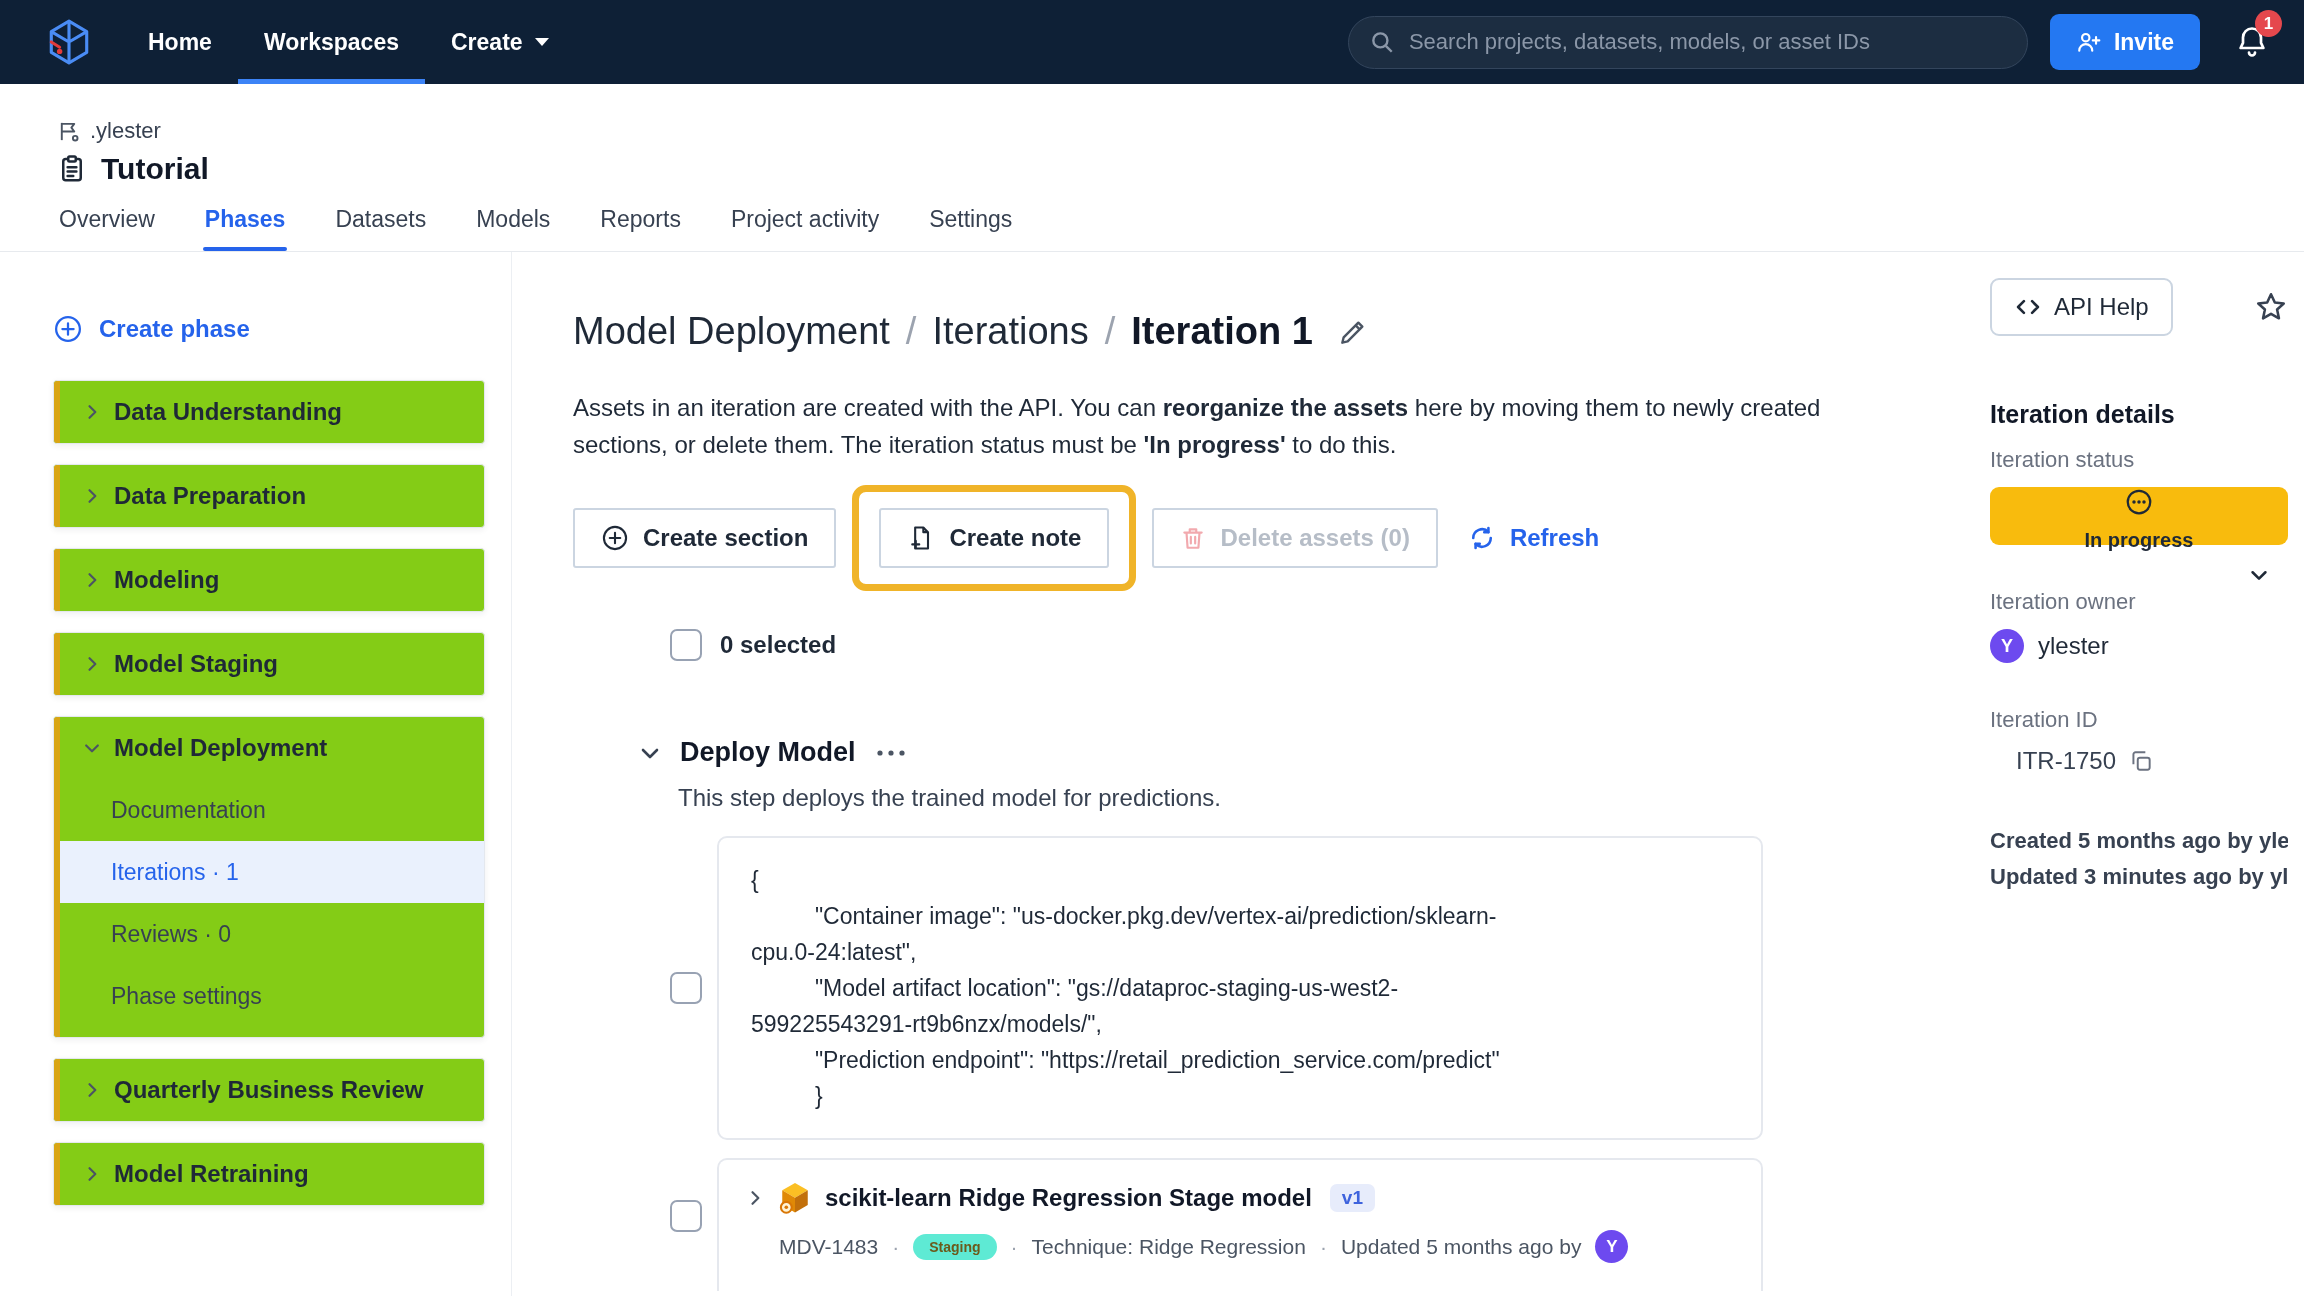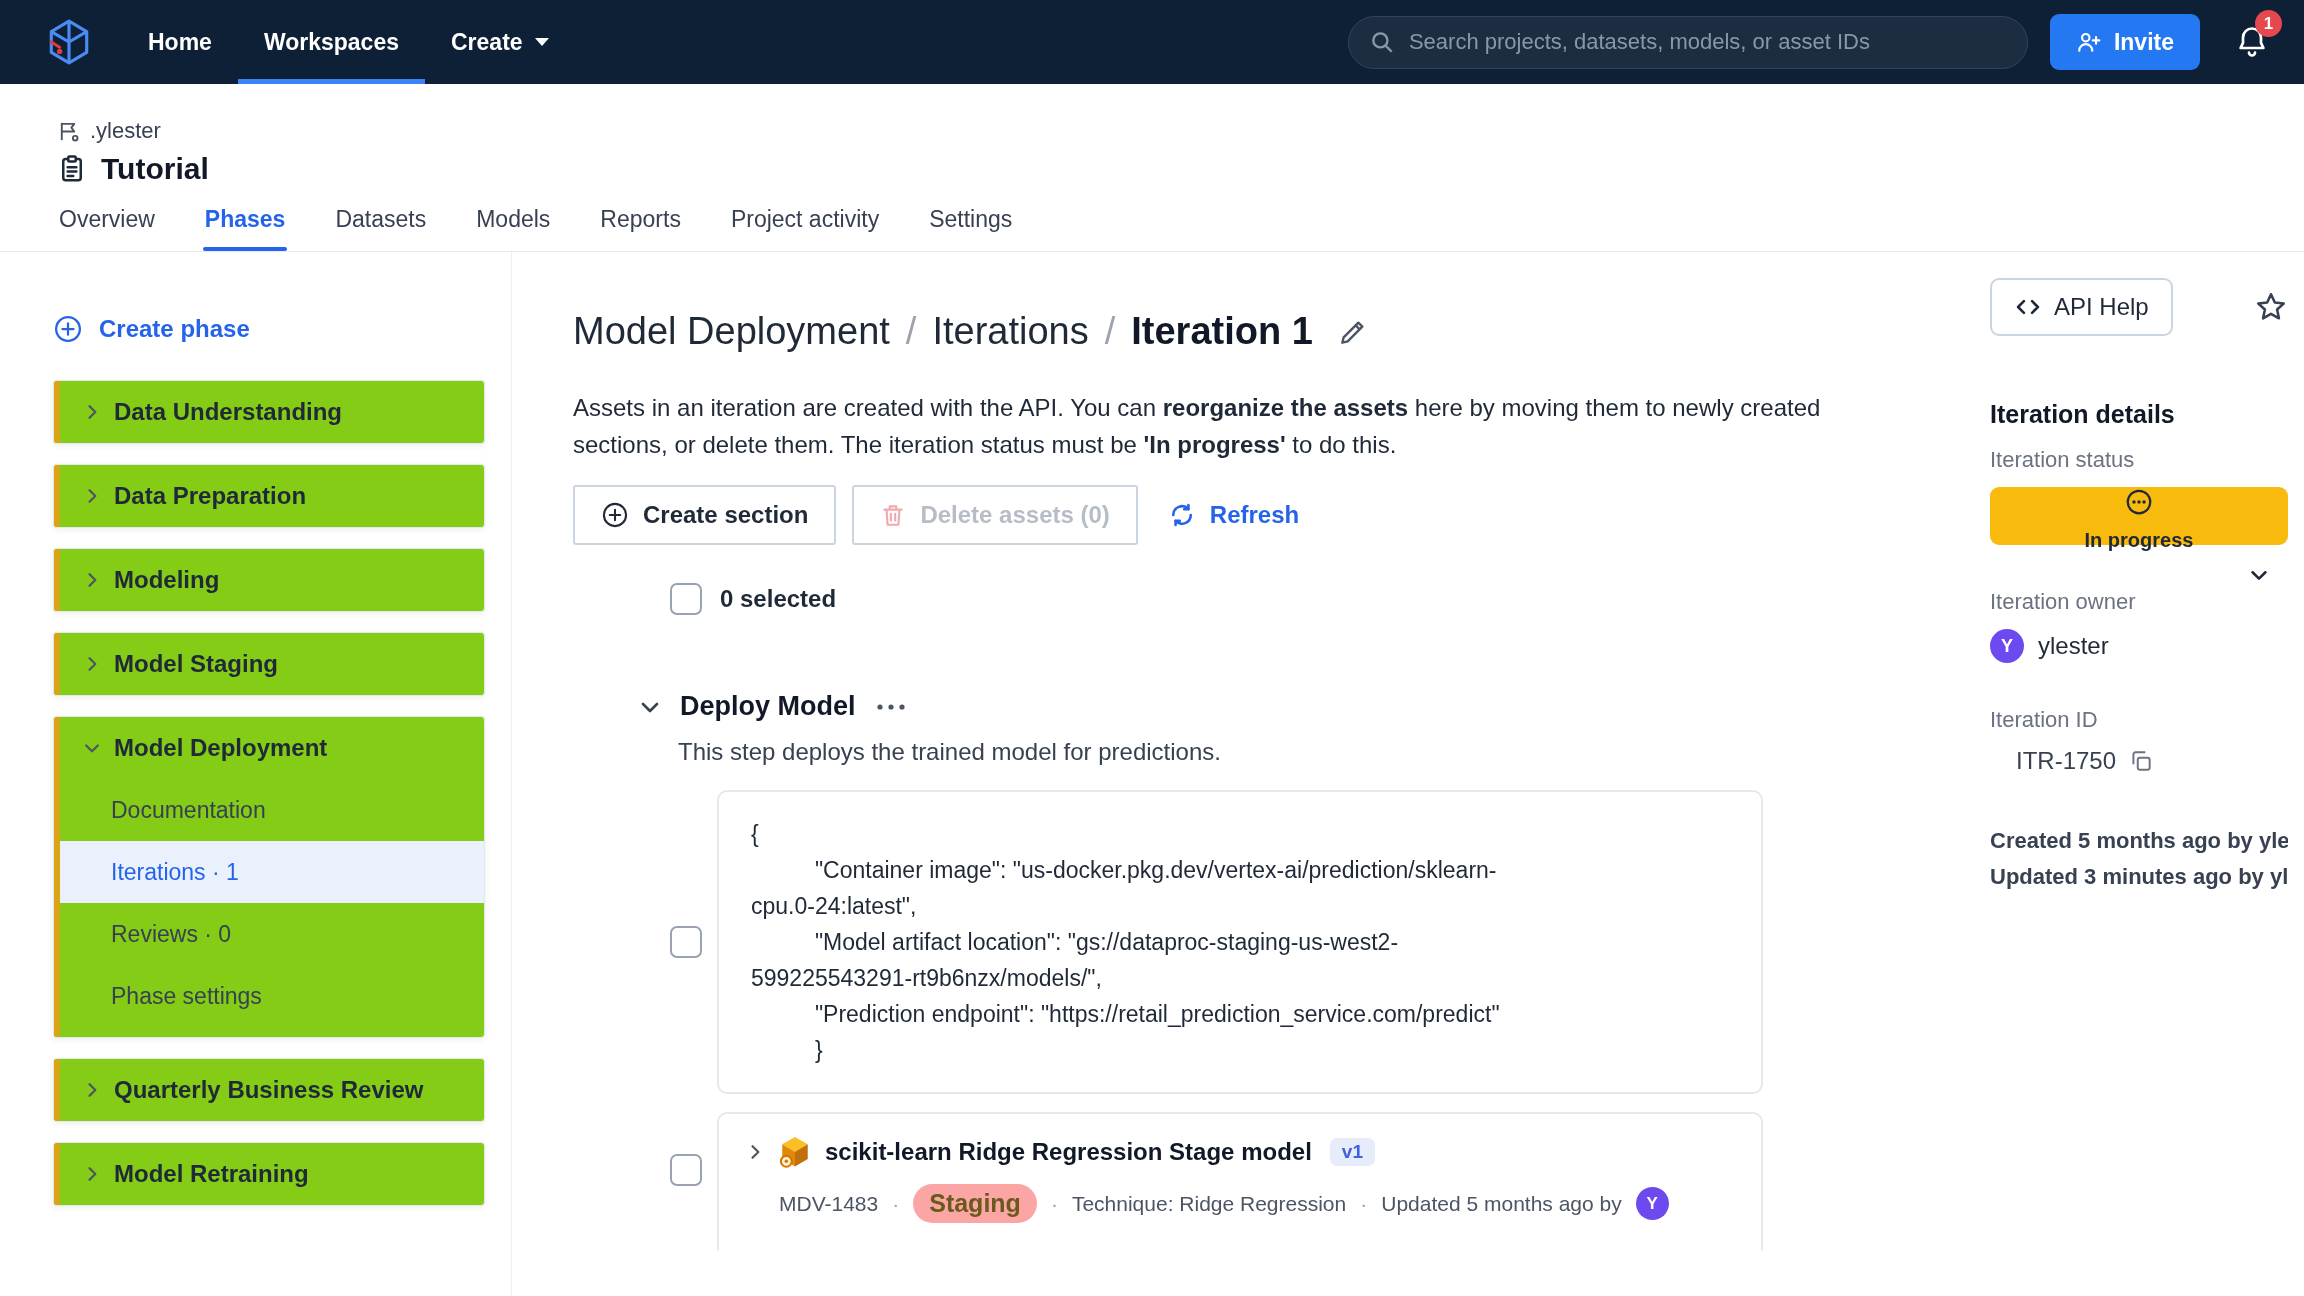--- a/index.html
+++ b/index.html
@@ -63,21 +63,21 @@
   .section-desc { margin:16px 0 0 105px; font-size:24px; color:#374151; }
   .asset-row { margin:24px 0 0 97px; display:flex; align-items:center; gap:15px; }
   .asset-row.model { margin-top:18px; align-items:flex-start; }
   .asset-row.model .checkbox { margin-top:42px; }
   .code-card { width:1046px; border:2px solid #E5E8EE; border-radius:10px; padding:24px 32px; font-size:23px; line-height:36px; white-space:pre-wrap; color:#1F2937; word-break:break-word; }
   .model-card { width:1046px; border:2px solid #E5E8EE; border-radius:10px 10px 0 0; border-bottom:none; padding:20px 26px 28px; }
   .model-row1 { display:flex; align-items:center; gap:12px; }
   .model-name { font-size:24px; font-weight:700; color:#111827; cursor:pointer; }
   .v-badge { background:#E7ECFB; color:#3E63DD; font-size:19px; font-weight:700; padding:3px 12px; border-radius:7px; margin-left:6px; }
   .model-row2 { margin:14px 0 0 34px; display:flex; align-items:center; gap:14px; font-size:21px; color:#4B5563; }
-  .pill-staging { background:#fca5a5; color:#6B5A1B; font-weight:600; font-size:25px; padding:5px 16px; border-radius:999px; }
+  .pill-staging { background:#5eead4; color:#6B5A1B; font-weight:600; font-size:14px; padding:5px 16px; border-radius:999px; }
   .dot { color:#9CA3AF; }
   .mini-avatar { width:33px; height:33px; border-radius:50%; background:#6D4AEF; color:#fff; font-size:17px; font-weight:700; display:flex; align-items:center; justify-content:center; flex:0 0 auto; }
 
   
   .details { width:314px; flex:0 0 auto; padding:26px 16px 0 0; }
   .api-row { display:flex; align-items:center; justify-content:space-between; }
   .api-btn { height:58px; padding:0 22px; border:2px solid #CBD5E1; border-radius:9px; display:flex; align-items:center; gap:12px; font-size:24px; font-weight:400; color:#1F2937; background:#fff; cursor:pointer; font-family:inherit; }
   .details-title { margin-top:64px; font-size:25px; font-weight:700; color:#111827; }
   .dlabel { margin-top:44px; font-size:22px; color:#6B7280; }
   .dlabel.first { margin-top:18px; }
@@ -274,20 +274,30 @@
       <p class="desc"><span>Assets in an iteration are created with the API. You can </span><b>reorganize the assets</b><span> here by moving them to newly created sections, or delete them. The iteration status must be </span><b>'In progress'</b><span> to do this.</span></p>
 
       <div class="toolbar">
         <button class="btn-outline">
           <svg width="28" height="28" viewBox="0 0 24 24" fill="none" stroke="#1F2937" stroke-width="1.8" stroke-linecap="round">
               <circle cx="12" cy="12" r="9.5"></circle>
               <path d="M12 7.5v9M7.5 12h9"></path>
             </svg>
           <span>Create section</span>
         </button>
+        <div class="highlight-box">
+          <button class="btn-outline">
+            <svg width="28" height="28" viewBox="0 0 24 24" fill="none" stroke="#1F2937" stroke-width="1.8" stroke-linejoin="round">
+                <path d="M7 3h7l4 4v14H7z"></path>
+                <path d="M14 3v4h4"></path>
+                <path d="M4.5 17.5h6M7.5 14.5v6" stroke-linecap="round"></path>
+              </svg>
+            <span>Create note</span>
+          </button>
+        </div>
         <button class="btn-outline disabled">
           <svg width="26" height="26" viewBox="0 0 24 24" fill="none" stroke="#F2A9AE" stroke-width="2" stroke-linecap="round" stroke-linejoin="round">
               <path d="M4 7h16M9 7V4h6v3M6 7l1 14h10l1-14"></path>
               <path d="M10 11v6M14 11v6"></path>
             </svg>
           <span>Delete assets (0)</span>
         </button>
         <button class="refresh-btn">
           <svg width="28" height="28" viewBox="0 0 24 24" fill="none" stroke="#2563EB" stroke-width="2.2" stroke-linecap="round" stroke-linejoin="round">
               <path d="M4.5 12a7.5 7.5 0 0 1 13-5.1"></path>

